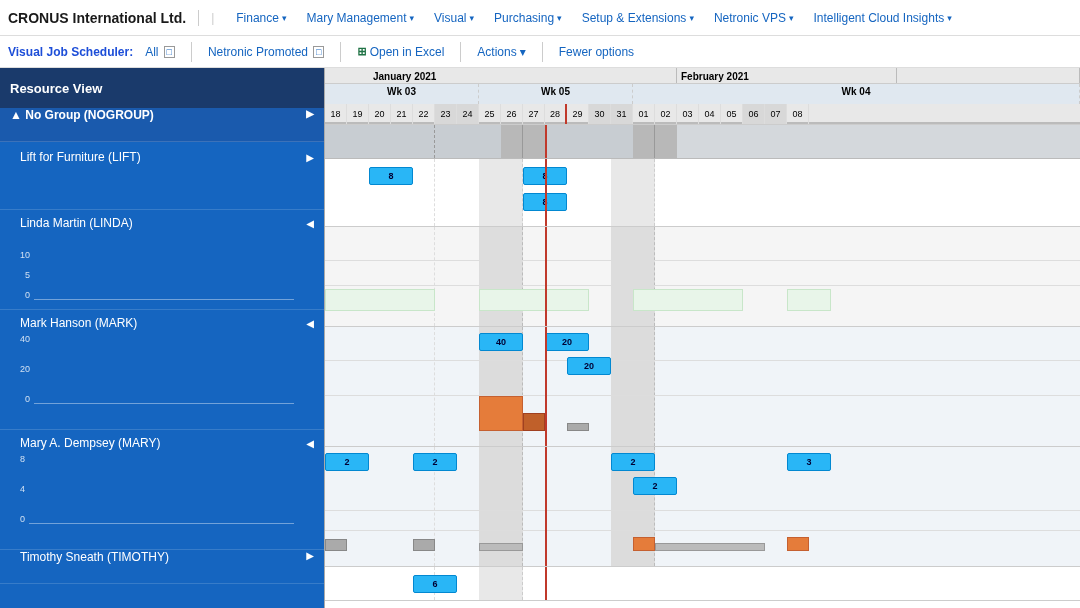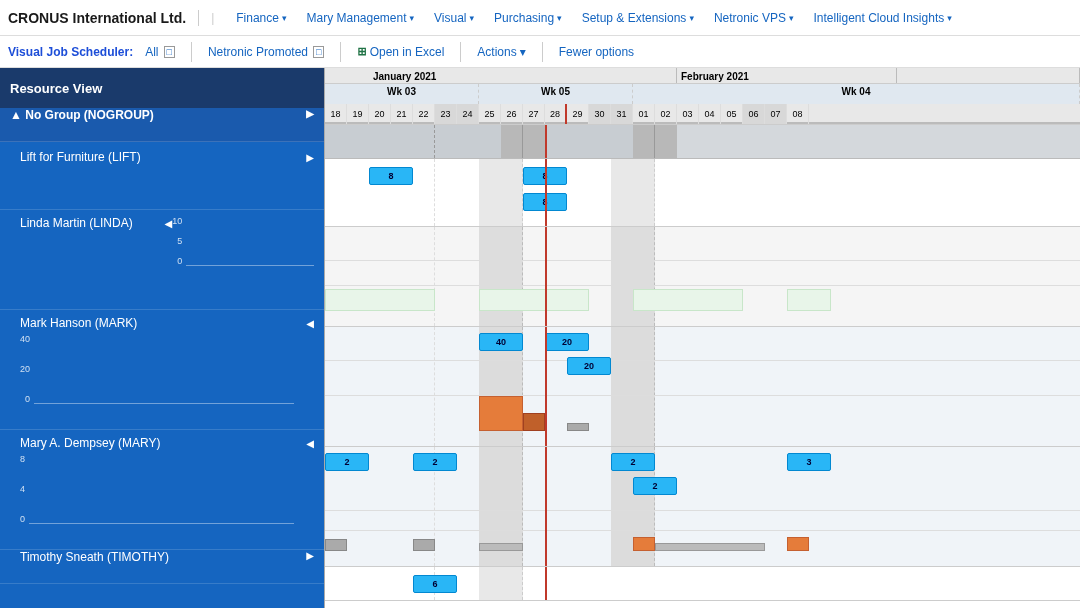--- a/index.html
+++ b/index.html
@@ -222,21 +222,21 @@
       <span class="arrow">▶</span>
     </div>
 
     <div class="resource-row resource-item" style="height:68px;flex-direction:column;align-items:flex-start;justify-content:flex-start;padding-top:8px;padding-left:20px;">
       <div style="display:flex;align-items:center;width:100%;">
         <span>Lift for Furniture (LIFT)</span>
         <span class="arrow">▶</span>
       </div>
     </div>
 
-    <div class="resource-row resource-item" style="height:100px;flex-direction:row;align-items:flex-start;justify-content:flex-start;padding-top:6px;padding-left:20px;">
+    <div class="resource-row resource-item" style="height:100px;flex-direction:column;align-items:flex-start;justify-content:flex-start;padding-top:6px;padding-left:20px;gap:16px;">
       <div style="display:flex;align-items:center;width:100%;margin-bottom:4px;">
         <span>Linda Martin (LINDA)</span>
         <span class="arrow">◀</span>
       </div>
       <div style="width:calc(100% - 20px);display:flex;align-items:flex-end;font-size:9px;color:rgba(255,255,255,0.8);">
         <div style="display:flex;flex-direction:column;justify-content:space-between;height:50px;margin-right:4px;text-align:right;font-size:9px;">
           <span>10</span>
           <span>5</span>
           <span>0</span>
         </div>

